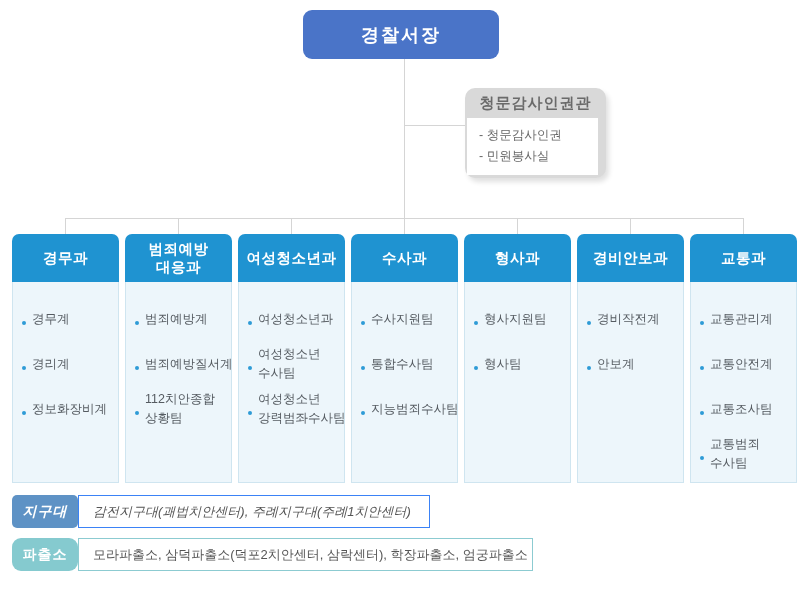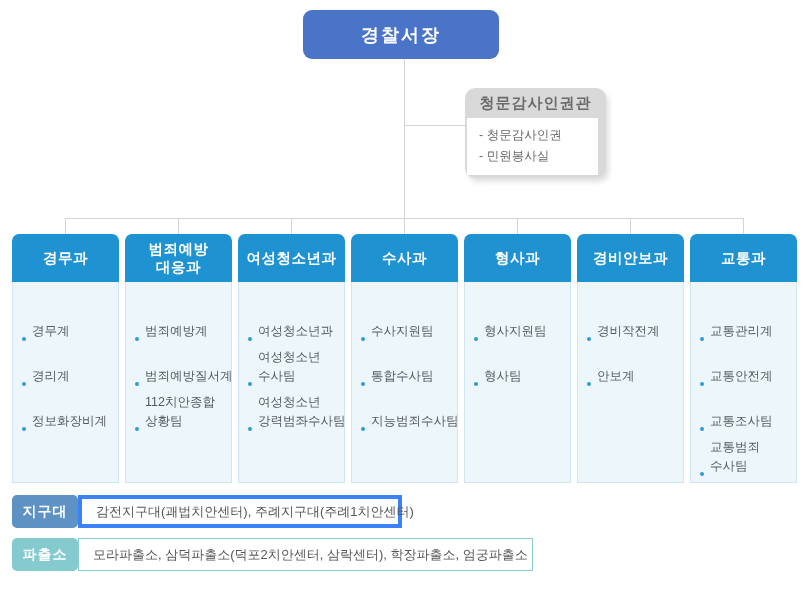--- a/index.html
+++ b/index.html
@@ -27,35 +27,35 @@
     background:#ffffff;border-radius:0;padding:7px 0 0 12px;box-sizing:border-box;}
   .advisor-item{color:#666666;font-size:12.5px;line-height:21px;white-space:pre;}
 
   
   .dept{position:absolute;top:234px;width:107px;}
   .dept-header{height:48px;background:#1f93d1;border-radius:7px 7px 0 0;
     display:flex;align-items:center;justify-content:center;text-align:center;
     color:#ffffff;font-size:14.5px;font-weight:bold;line-height:1.25;white-space:pre-line;letter-spacing:0.5px;}
   .dept-body{height:201px;background:#edf6fb;border:1px solid #cfe5f0;border-top:none;
     box-sizing:border-box;padding-top:14px;}
-  .dept-item{height:45px;display:flex;align-items:flex-end;padding-left:9px;box-sizing:border-box;}
+  .dept-item{height:45px;display:flex;align-items:center;padding-left:9px;box-sizing:border-box;}
   .bullet{width:4px;height:4px;border-radius:50%;background:#2e9bd6;margin:8px 6px 0 0;flex:0 0 auto;}
   .dept-item-label{color:#555b61;font-size:12.5px;line-height:19px;white-space:pre;padding-top:1px;}
 
   
   .foot-row{position:absolute;left:12px;height:33px;display:flex;align-items:stretch;}
-  .foot-row1{top:495px;}
+  .foot-row1{top:495px;font-style:italic;}
   .foot-row2{top:538px;}
   .foot-label{width:66px;border-radius:5px;display:flex;align-items:center;justify-content:center;
     color:#ffffff;font-size:14px;font-weight:bold;letter-spacing:1px;flex:0 0 auto;}
   .foot-label-jigudae{background:#5e92c5;}
-  .foot-label-pachulso{background:#85cacf;}
+  .foot-label-pachulso{background:#85cacf;border-radius:9px;}
   .foot-text{background:#ffffff;display:flex;align-items:center;padding:0 14px;
     color:#555555;font-size:13px;white-space:nowrap;box-sizing:border-box;}
-  .foot-text-jigudae{border:4px solid #3b82f6;width:324px;}
+  .foot-text-jigudae{border:1px solid #3b82f6;width:352px;}
   .foot-text-pachulso{border:1px solid #8ccbd1;width:455px;}
 </style>
 </head>
 <body>
 
 <div class="stage">
 
   <div class="root-box">
     <span>경찰서장</span>
   </div>

